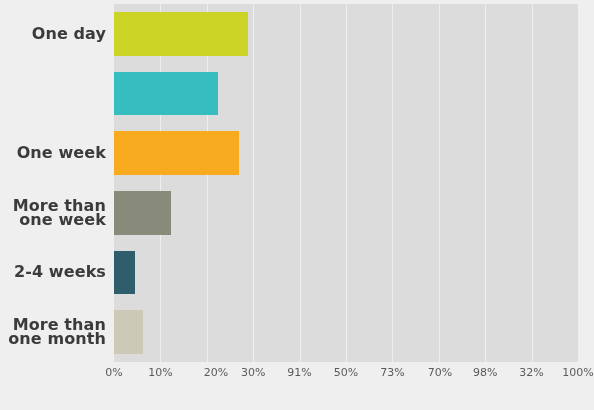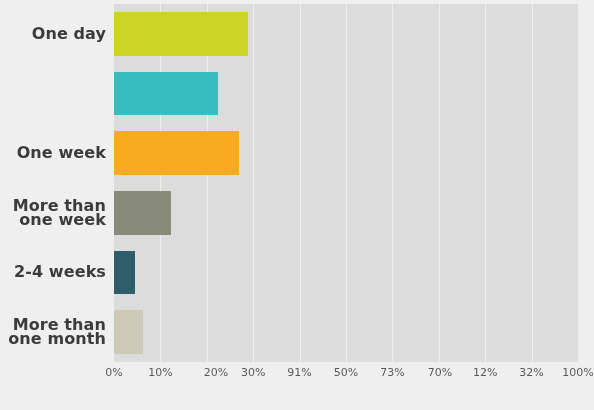--- a/index.html
+++ b/index.html
@@ -152,18 +152,18 @@
 
   <div id="x-axis">
       <div class="x-tick" style="left: 0px;">0%</div>
       <div class="x-tick" style="left: 46.4px;">10%</div>
       <div class="x-tick" style="left: 102px;">20%</div>
       <div class="x-tick" style="left: 139.2px;">30%</div>
       <div class="x-tick" style="left: 185.6px;">91%</div>
       <div class="x-tick" style="left: 232px;">50%</div>
       <div class="x-tick" style="left: 278.4px;">73%</div>
       <div class="x-tick" style="left: 320px; margin-left: 6px;">70%</div>
-      <div class="x-tick" style="left: 371.2px;">12%</div>
+      <div class="x-tick" style="left: 371.2px;">98%</div>
       <div class="x-tick" style="left: 417.6px;">32%</div>
       <div class="x-tick" style="left: 464px;">100%</div>
     </div>
 
 </div>
 
 </body></html>

